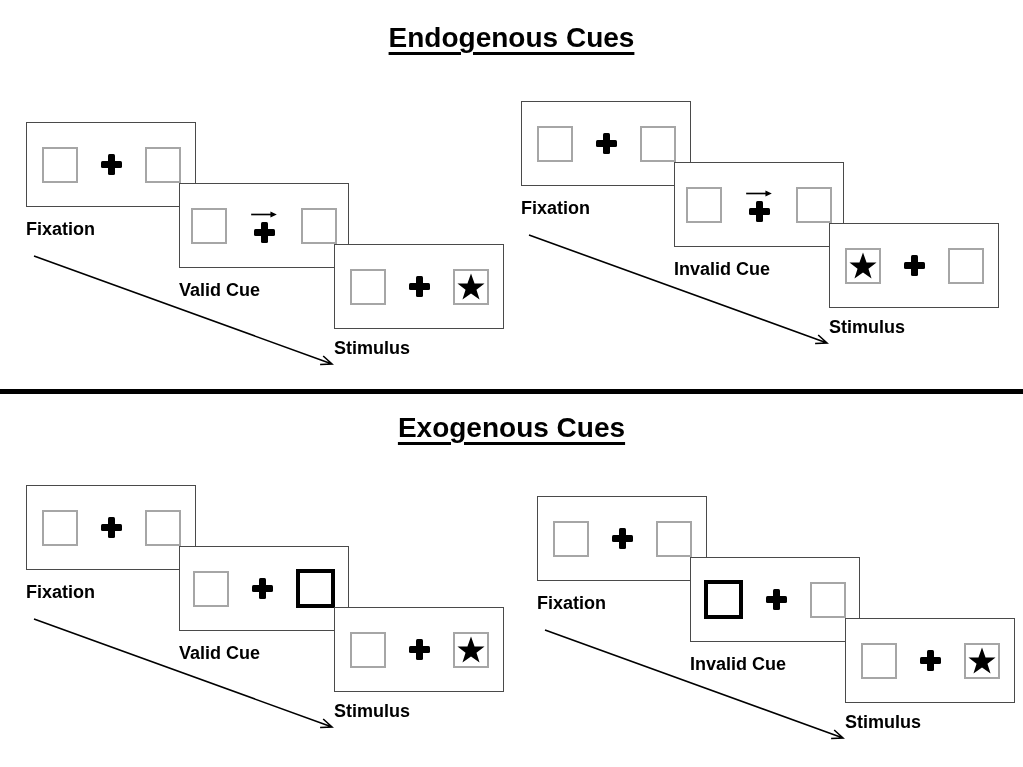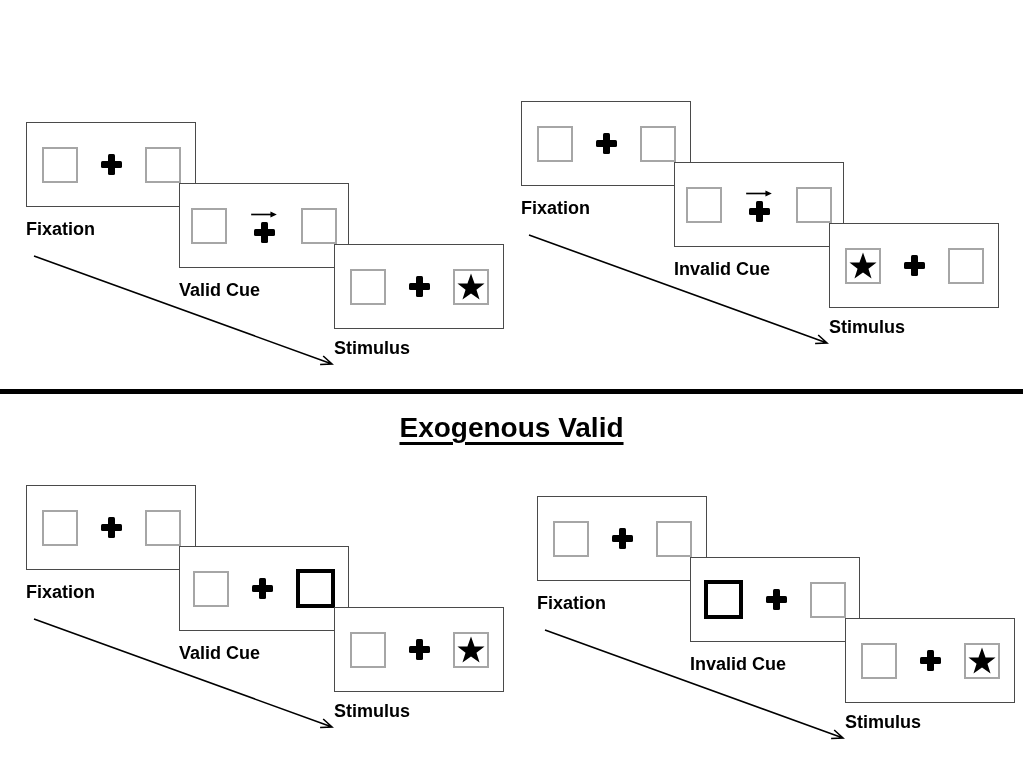--- a/index.html
+++ b/index.html
@@ -44,20 +44,21 @@
   .cue-arrow path{stroke:var(--ink,#000);stroke-width:1.8;fill:none;}
   .cue-arrow polygon{fill:var(--ink,#000);}
   .star{width:30px;height:30px;display:block;}
   .star polygon{fill:var(--ink,#000);}
 </style>
 </head>
 <body>
 
 <div class="stage">
 
+  <h1 class="title endo">Endogenous Cues</h1>
 
   <div class="trial" style="left:26px;top:122px">
     <svg class="time-arrow" viewBox="0 0 512 272">
       <path d="M8,134 L306,242 M294.1,242.5 L306,242 L297.2,234"></path>
     </svg>
     <div class="panel" style="left:0;top:0">
         <span class="box"></span>
         <span class="mid">
           <span class="plus"></span>
         </span>
@@ -123,21 +124,21 @@
         <span class="mid">
           <span class="plus"></span>
         </span>
         <span class="box"></span>
       </div>
     <div class="flabel" style="left:308px;top:216px">Stimulus</div>
   </div>
 
   <div class="divider"></div>
 
-  <h1 class="title exo">Exogenous Valid</h1>
+  <h1 class="title exo">Exogenous Cues</h1>
 
   <div class="trial" style="left:26px;top:485px">
     <svg class="time-arrow" viewBox="0 0 512 272">
       <path d="M8,134 L306,242 M294.1,242.5 L306,242 L297.2,234"></path>
     </svg>
     <div class="panel" style="left:0;top:0">
         <span class="box"></span>
         <span class="mid">
           <span class="plus"></span>
         </span>

